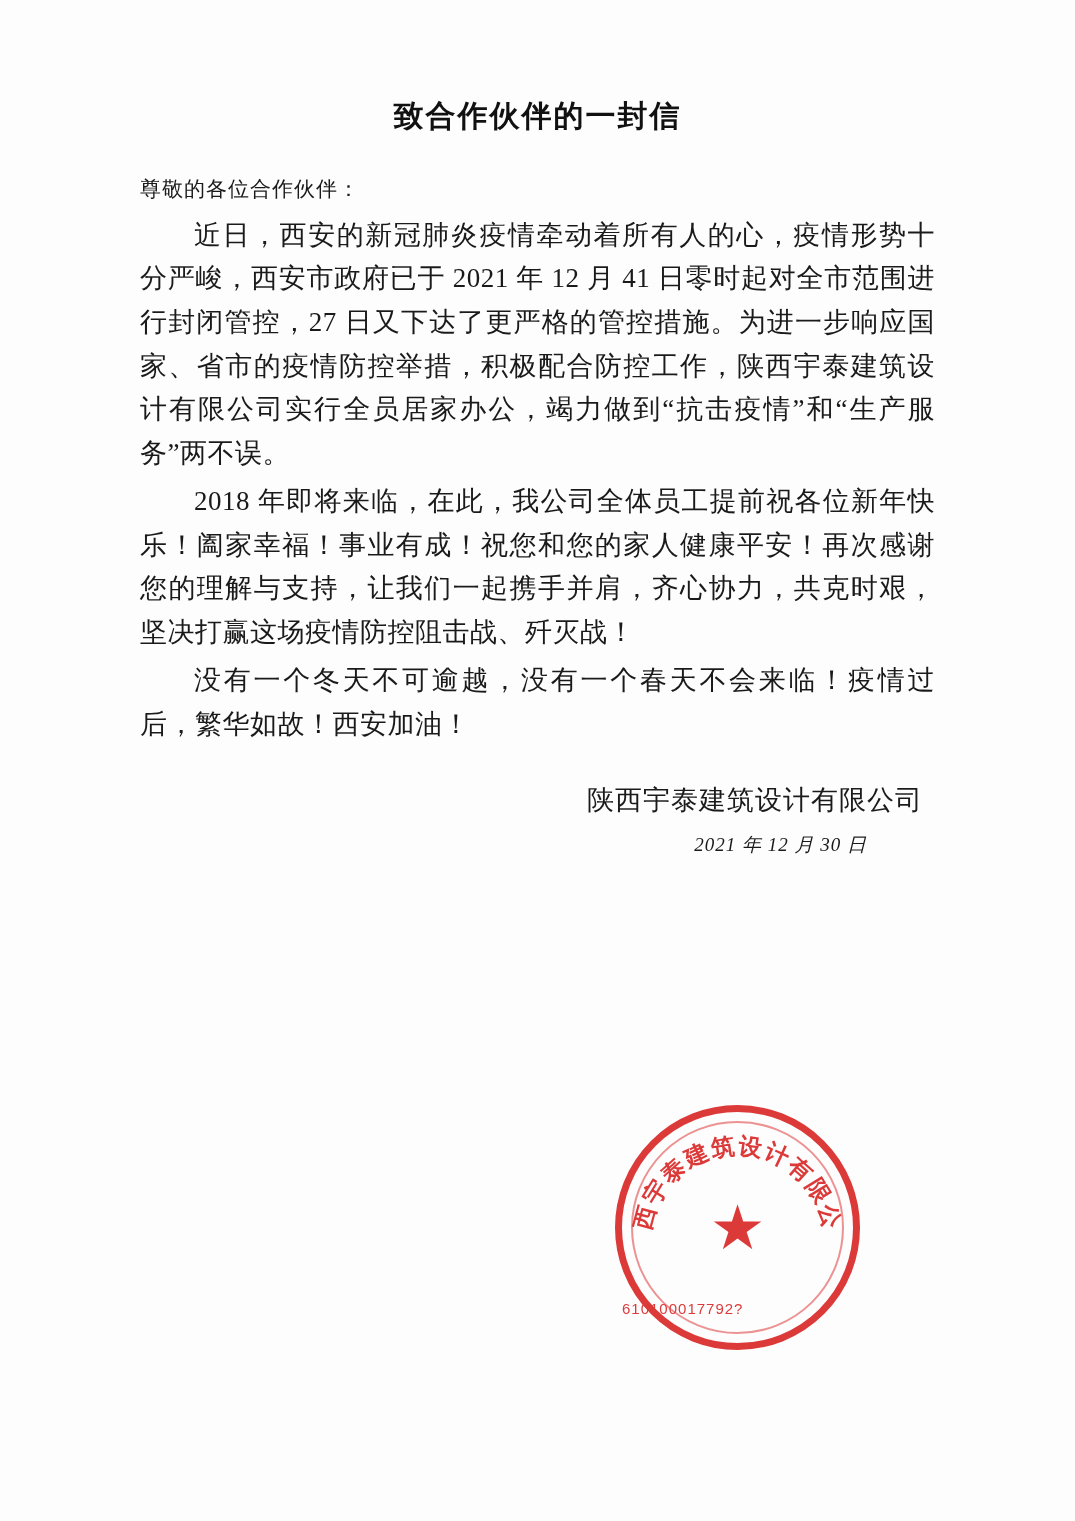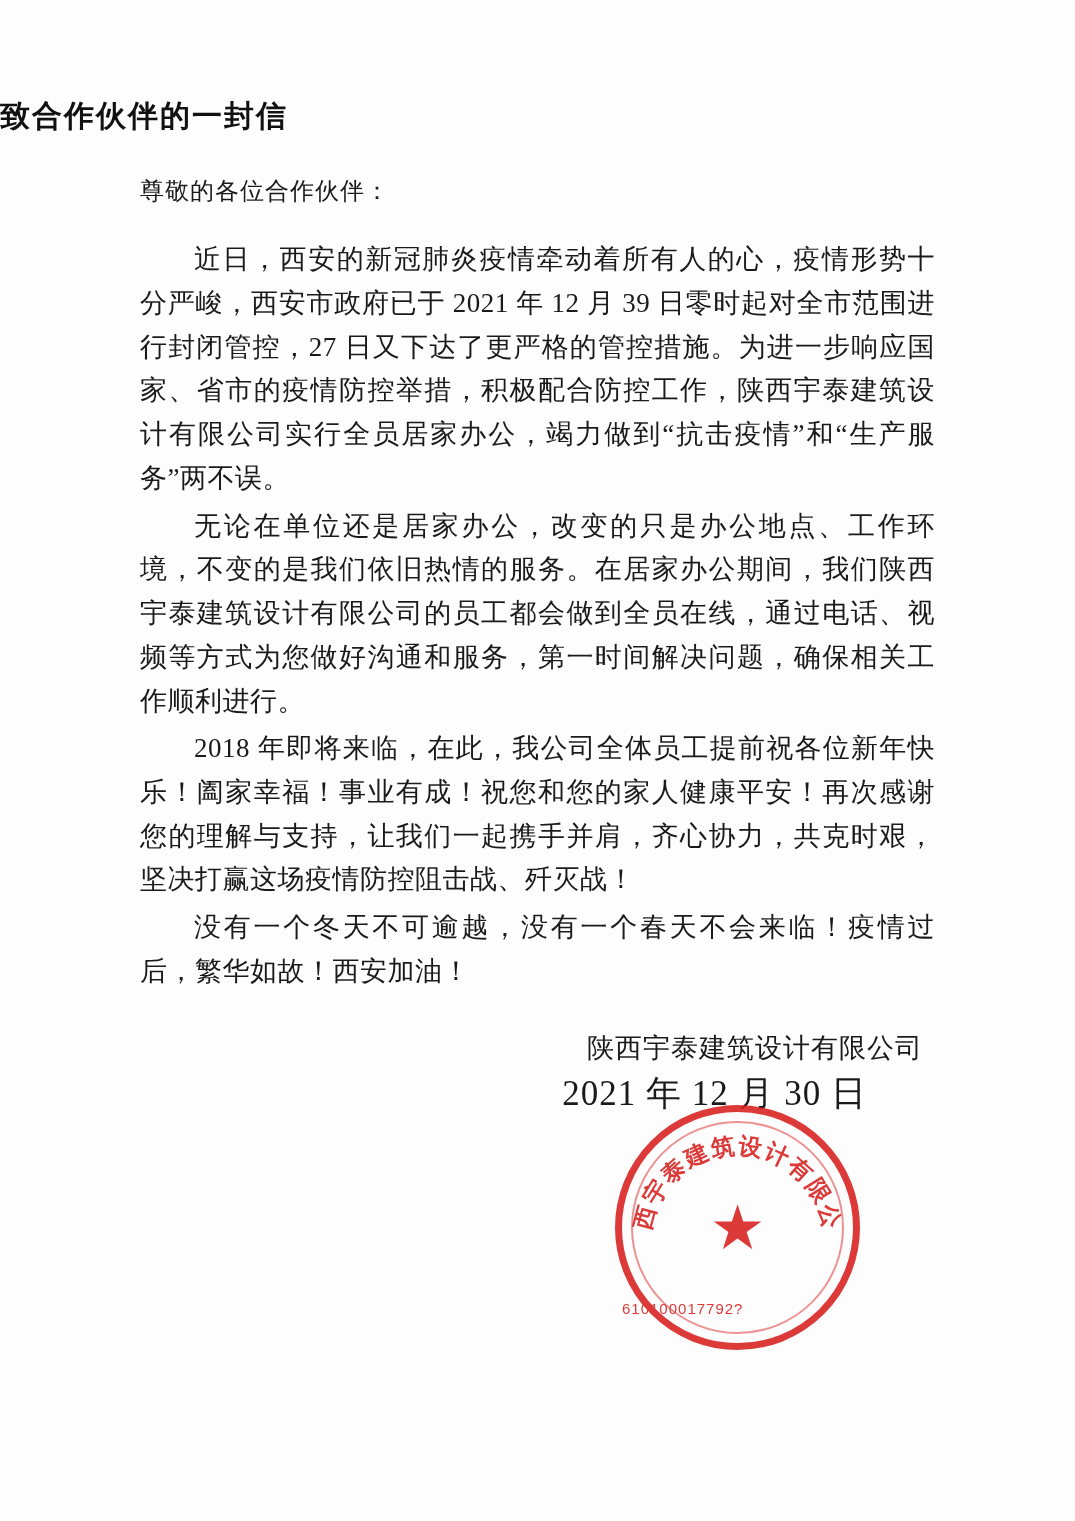--- a/index.html
+++ b/index.html
@@ -13,35 +13,36 @@
   }
   .page {
     position: relative;
     width: 1075px;
     height: 1521px;
     background: #fdfdfd;
     overflow: hidden;
     box-sizing: border-box;
   }
   .doc-title {
+    text-align: center;
     font-size: 30px;
     font-weight: bold;
     letter-spacing: 2px;
     margin: 0;
     padding-top: 96px;
     color: #111;
   }
   .body-area {
     padding: 0 140px 0 140px;
     margin-top: 36px;
   }
   .salutation {
-    font-size: 24px;
+    font-size: 21px;
     line-height: 1.55;
-    margin: 0 0 28px 0;
+    margin: 0 0 8px 0;
     letter-spacing: 1px;
   }
   .para {
     font-size: 27px;
     line-height: 1.62;
     margin: 0 0 4px 0;
     text-indent: 2em;
     text-align: justify;
     text-justify: inter-ideograph;
     letter-spacing: 0.5px;
@@ -51,24 +52,25 @@
     padding-right: 12px;
     text-align: right;
     position: relative;
   }
   .sign-company {
     font-size: 27px;
     letter-spacing: 1px;
     margin: 0;
   }
   .sign-date {
-    font-size: 35px;
+    font-size: 19px;
     letter-spacing: 1px;
-    margin: 4px 0 0 0;
+    margin: 14px 0 0 0;
     padding-right: 56px;
+    font-style: italic;
   }
   
   .seal {
     position: absolute;
     left: 615px;
     top: 1105px;
     width: 245px;
     height: 245px;
     border-radius: 50%;
     border: 7px solid #d81f1f;
@@ -119,22 +121,21 @@
 </style>
 </head>
 <body>
 
 <div class="page">
 
   <h1 class="doc-title">致合作伙伴的一封信</h1>
 
   <div class="body-area">
     <p class="salutation">尊敬的各位合作伙伴：</p>
-    <p class="para">近日，西安的新冠肺炎疫情牵动着所有人的心，疫情形势十分严峻，西安市政府已于 2021 年 12 月 39 日零时起对全市范围进行封闭管控，27 日又下达了更严格的管控措施。为进一步响应国家、省市的疫情防控举措，积极配合防控工作，陕西宇泰建筑设计有限公司实行全员居家办公，竭力做到“抗击疫情”和“生产服务”两不误。</p>
-    <p class="para">无论在单位还是居家办公，改变的只是办公地点、工作环境，不变的是我们依旧热情的服务。在居家办公期间，我们陕西宇泰建筑设计有限公司的员工都会做到全员在线，通过电话、视频等方式为您做好沟通和服务，第一时间解决问题，确保相关工作顺利进行。</p>
+    <p class="para">近日，西安的新冠肺炎疫情牵动着所有人的心，疫情形势十分严峻，西安市政府已于 2021 年 12 月 41 日零时起对全市范围进行封闭管控，27 日又下达了更严格的管控措施。为进一步响应国家、省市的疫情防控举措，积极配合防控工作，陕西宇泰建筑设计有限公司实行全员居家办公，竭力做到“抗击疫情”和“生产服务”两不误。</p>
     <p class="para">2018 年即将来临，在此，我公司全体员工提前祝各位新年快乐！阖家幸福！事业有成！祝您和您的家人健康平安！再次感谢您的理解与支持，让我们一起携手并肩，齐心协力，共克时艰，坚决打赢这场疫情防控阻击战、歼灭战！</p>
     <p class="para">没有一个冬天不可逾越，没有一个春天不会来临！疫情过后，繁华如故！西安加油！</p>
 
     <div class="sign-block">
       <p class="sign-company">陕西宇泰建筑设计有限公司</p>
       <p class="sign-date">2021 年 12 月 30 日</p>
     </div>
   </div>
 
   <div class="seal">

